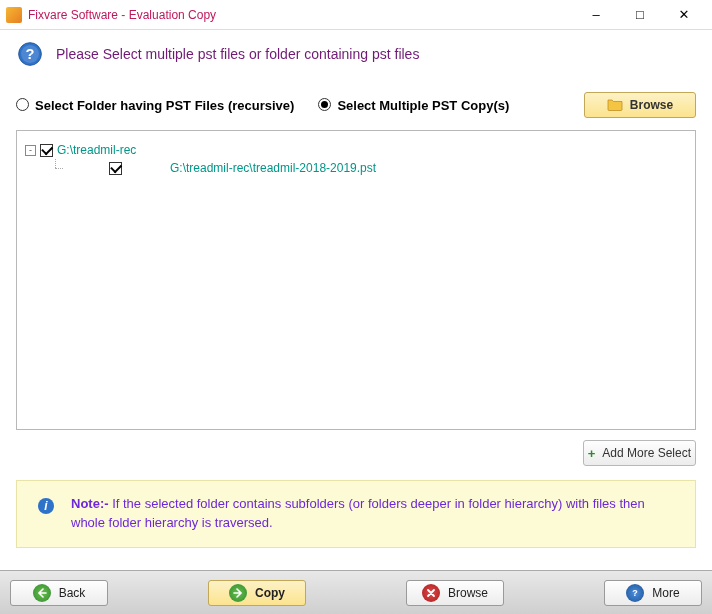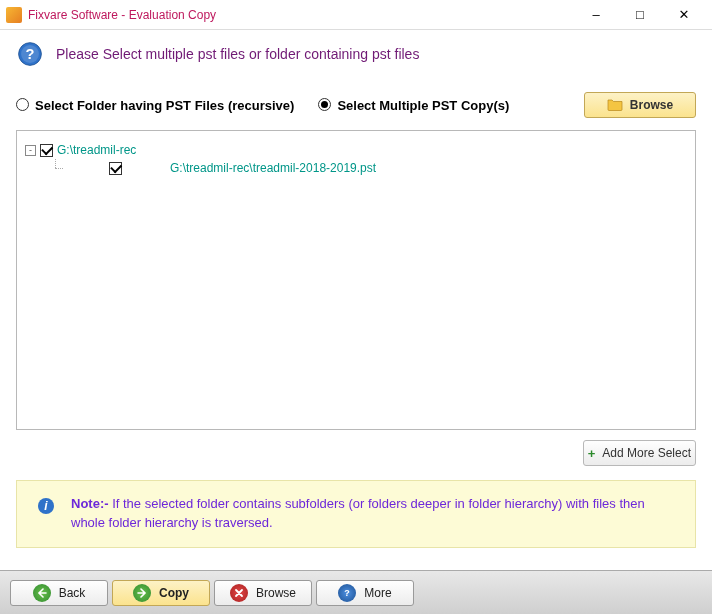--- a/index.html
+++ b/index.html
@@ -149,21 +149,21 @@
     margin-top: 2px;
   }
   .note-box .note-text {
     font-size: 13px; color: #6d28d9; line-height: 1.45;
   }
   .footer {
     position: absolute; bottom: 0; left: 0; right: 0;
     height: 44px;
     background: linear-gradient(#e8e8e8,#cfcfcf);
     border-top: 1px solid #aaa;
-    display: flex; align-items: center; justify-content: flex-start;
+    display: flex; align-items: center; justify-content: space-between;
     padding: 0 10px; gap: 4px;
   }
   .footer .fbtn {
     width: 98px; height: 26px;
     display: flex; align-items: center; justify-content: center;
     background: linear-gradient(#fefefe,#ececec);
     border: 1px solid #9a9a9a;
     border-radius: 3px;
     font-size: 12px; color: #222;
     gap: 8px; cursor: default;

